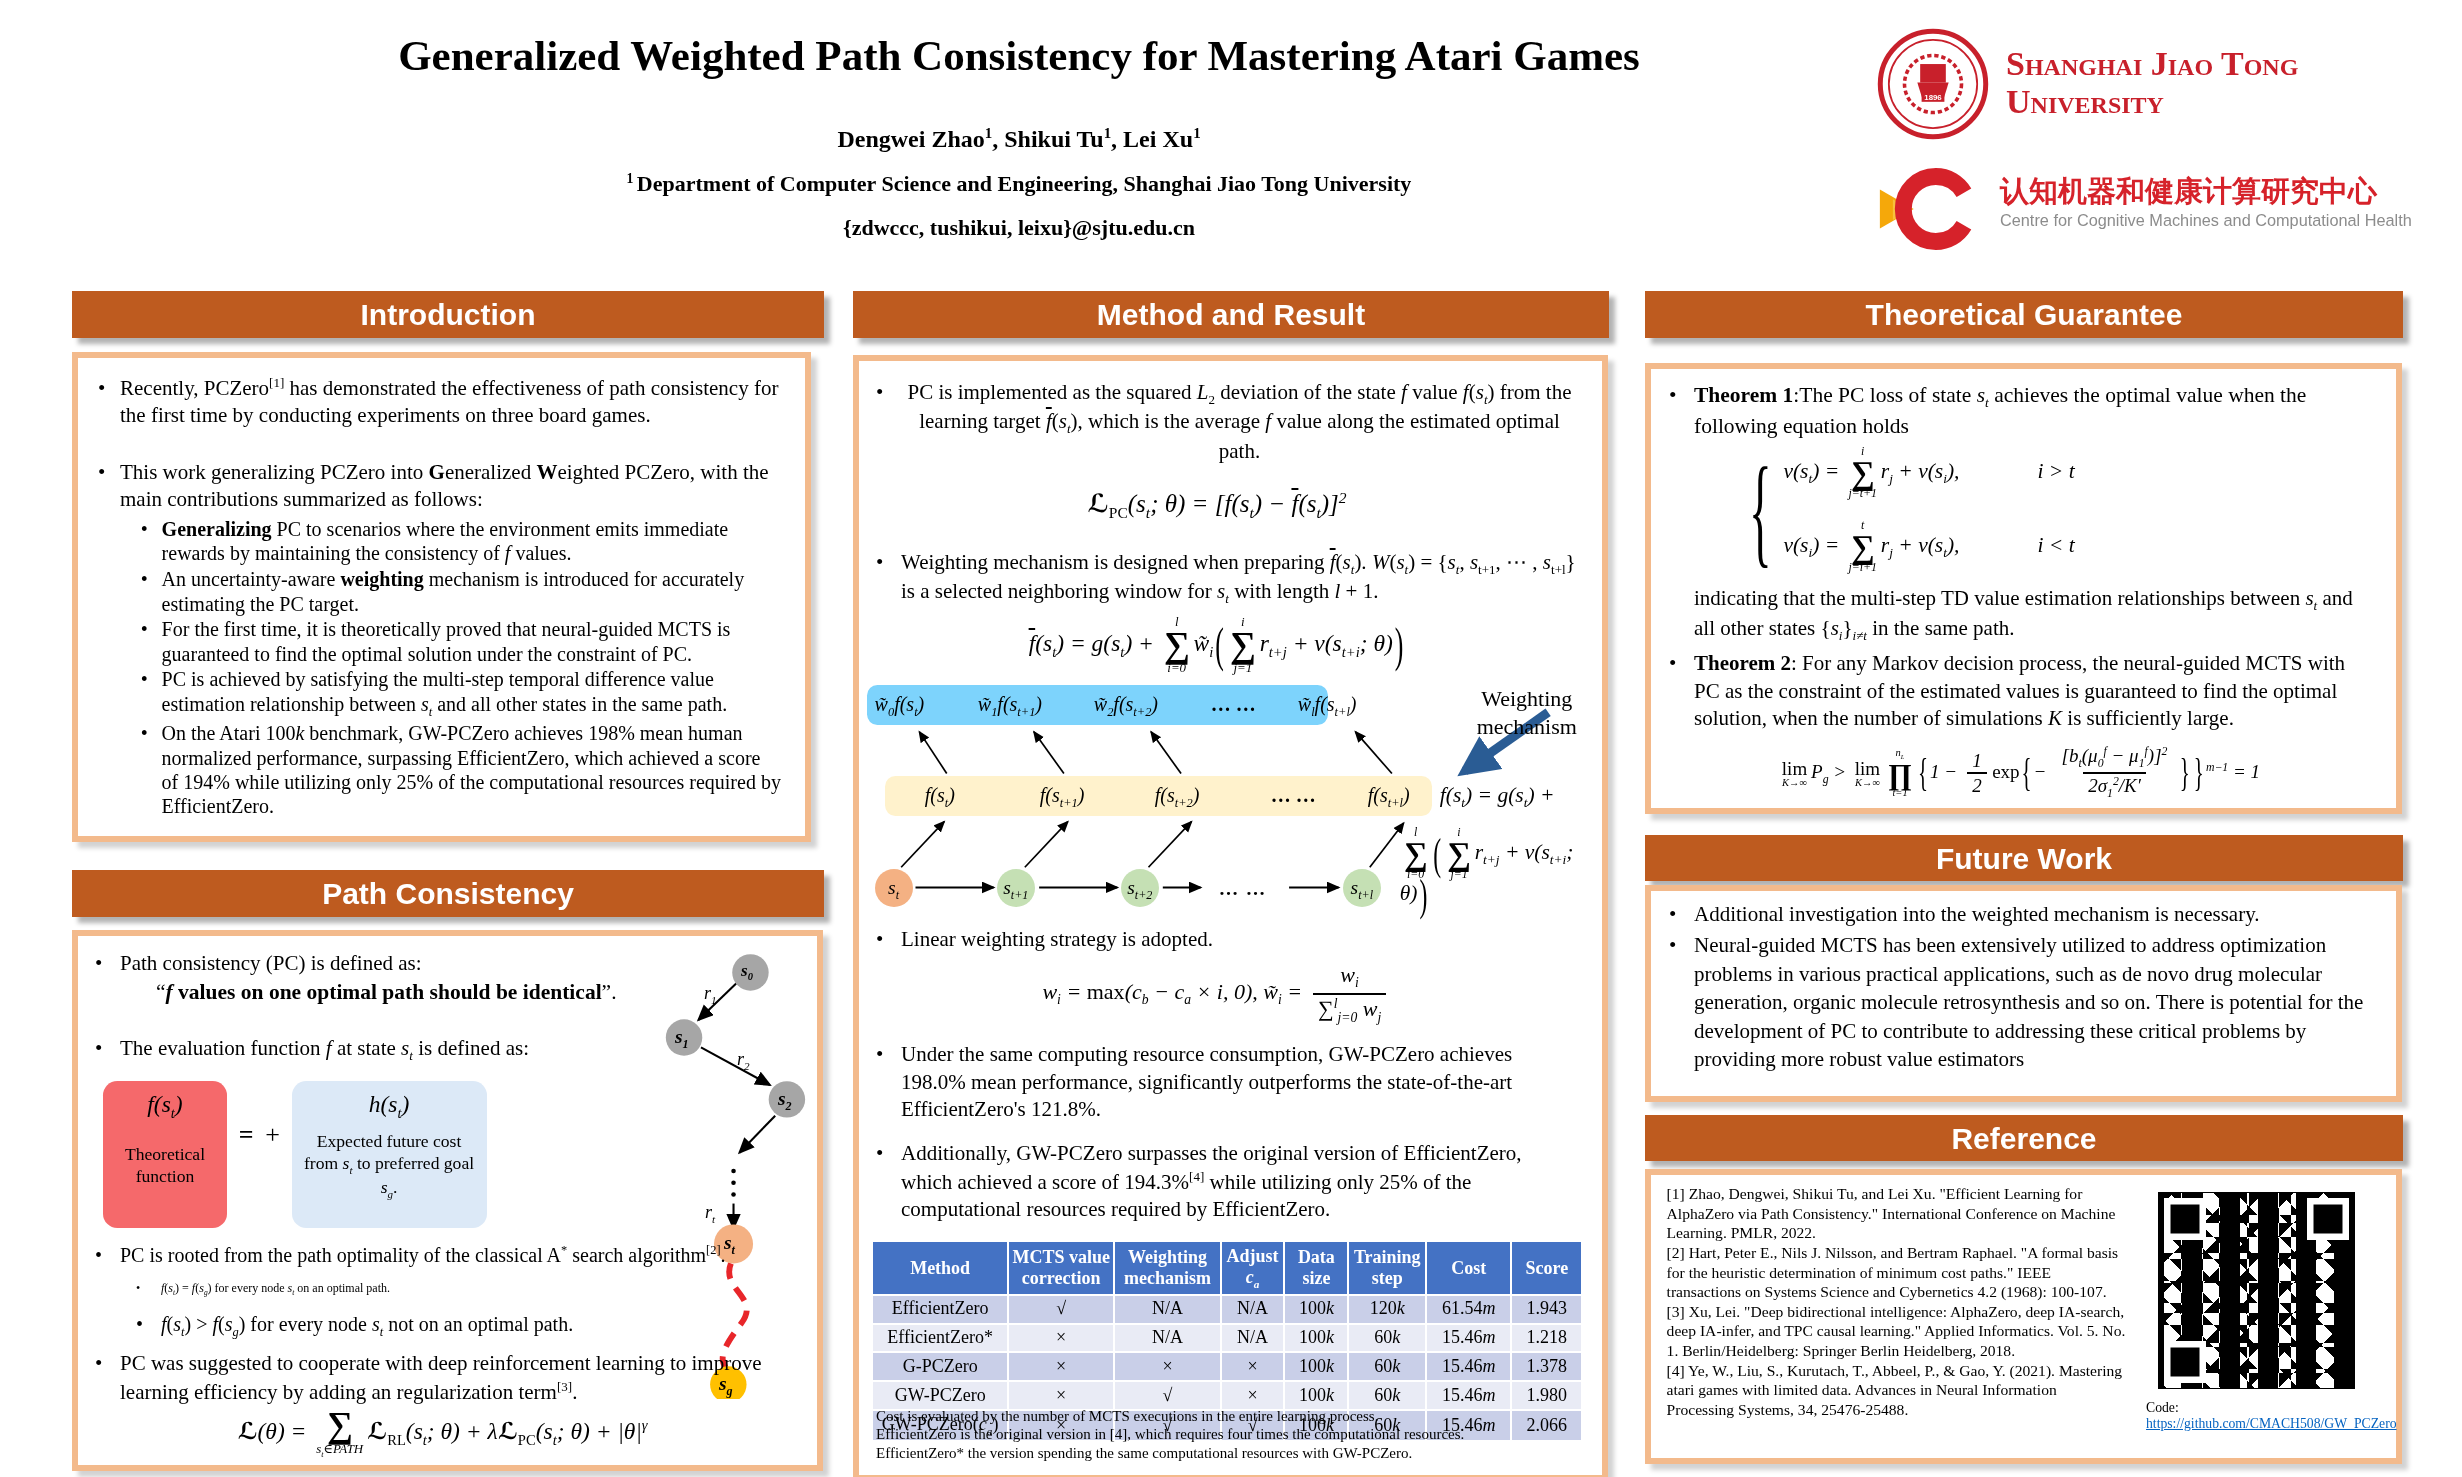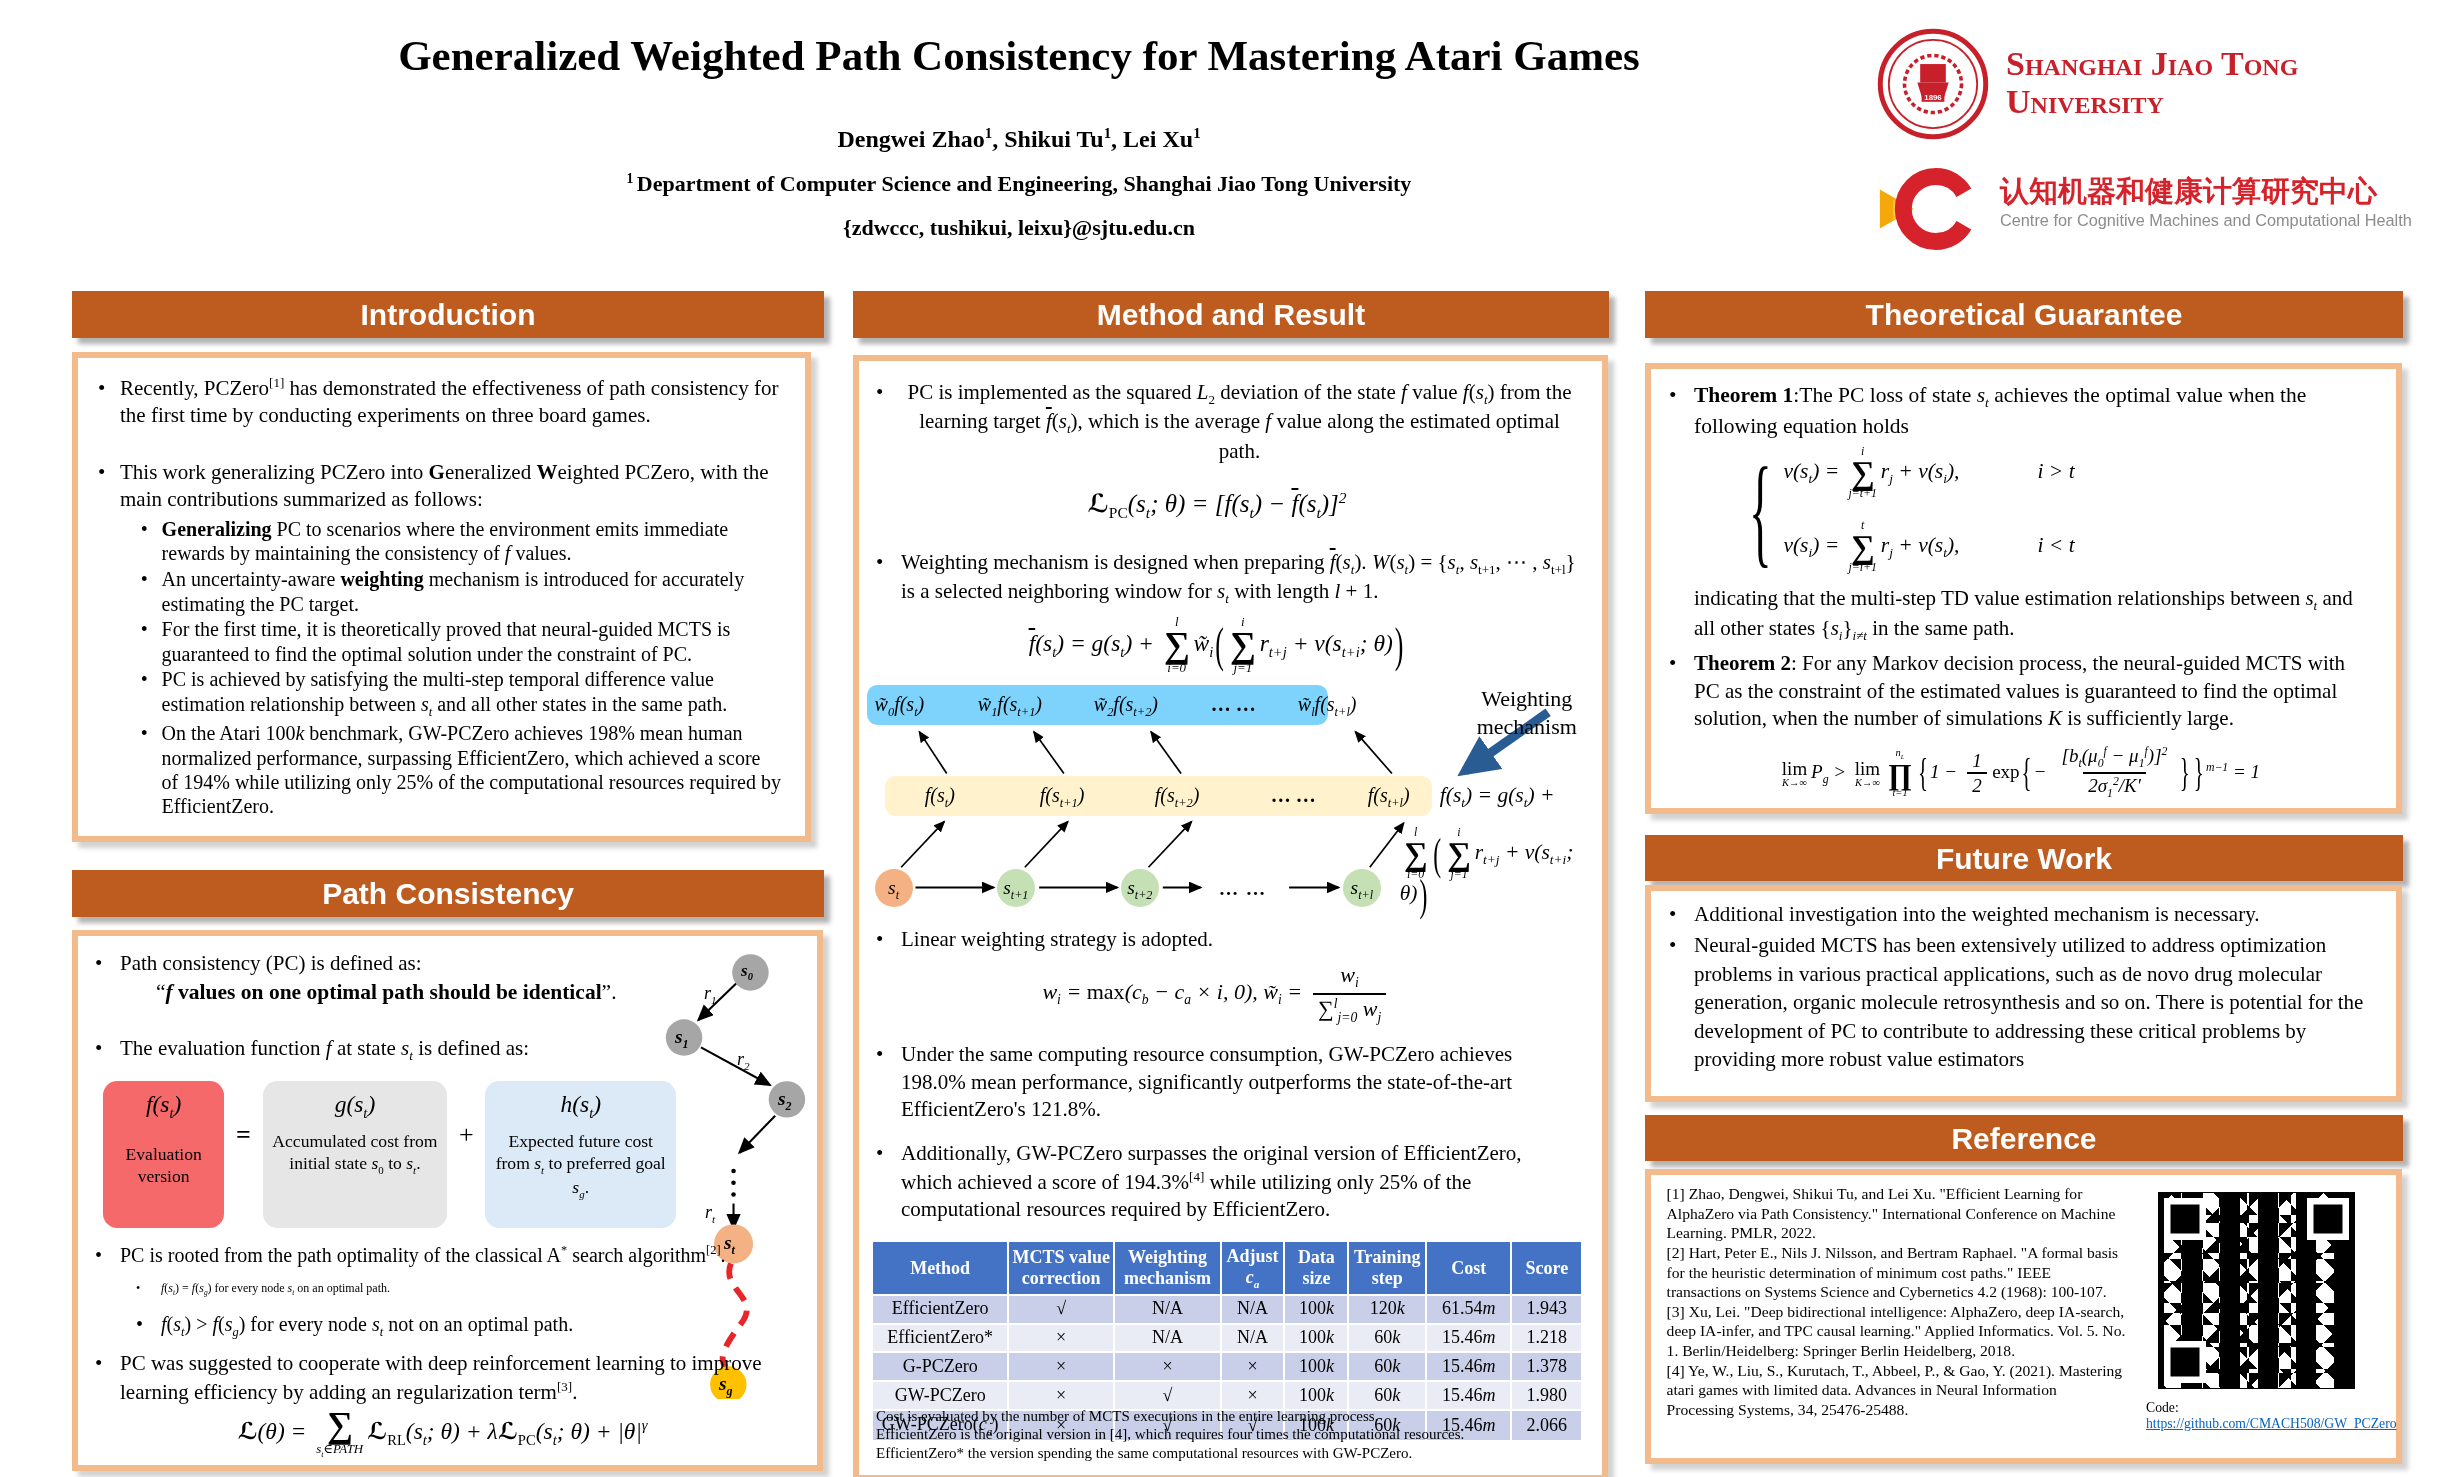--- a/index.html
+++ b/index.html
@@ -160,27 +160,23 @@
   </div>
 
   <div class="sec-box" style="left:72px;top:930px;width:739px;height:529px;">
     <div class="blt" style="left:42px;top:14.3px;width:521px;">Path consistency (PC) is defined as:</div>
     <div style="position:absolute;left:78px;top:44px;width:547px;font-size:21.5px;">“<b><i>f</i> values on one optimal path should be identical</b>”.</div>
     <div class="blt" style="left:42px;top:99px;width:534px;">The evaluation function <i>f</i> at state <i>s<sub>t</sub></i> is defined as:</div>
 
     <div style="position:absolute;left:25px;top:145px;width:573px;display:flex;align-items:flex-start;gap:11.7px;">
       <div class="ebox" style="width:111px;height:130px;background:#f5696b;">
         <div class="eh">f(s<sub>t</sub>)</div>
-        <div class="el" style="margin-top:22px;">Evaluation version</div>
+        <div class="el" style="margin-top:22px;">Theoretical function</div>
       </div>
       <div style="font-size:26px;font-weight:bold;margin-top:39px;">=</div>
-      <div class="ebox" style="width:176px;height:130px;background:#e7e6e6;">
-        <div class="eh">g(s<sub>t</sub>)</div>
-        <div class="el">Accumulated cost from initial state <i>s</i><sub>0</sub> to <i>s<sub>t</sub></i>.</div>
-      </div>
       <div style="font-size:26px;margin-top:39px;">+</div>
       <div class="ebox" style="width:182px;height:130px;background:#dce9f7;">
         <div class="eh">h(s<sub>t</sub>)</div>
         <div class="el">Expected future cost from <i>s<sub>t</sub></i> to preferred goal <i>s<sub>g</sub></i>.</div>
       </div>
     </div>
 
     <div style="position:absolute;left:580px;top:6.5px;width:153px;height:456px;">
       <svg width="153" height="456" viewBox="0 0 235 700">
         <defs>

